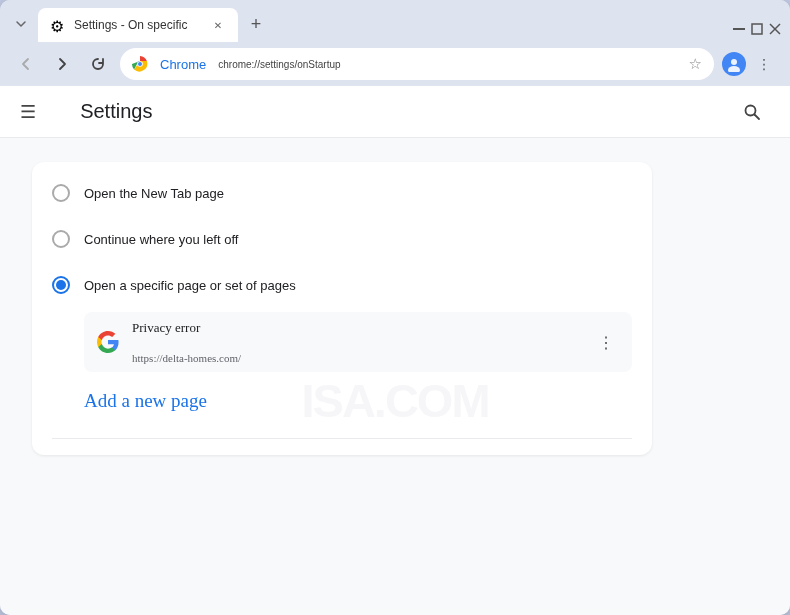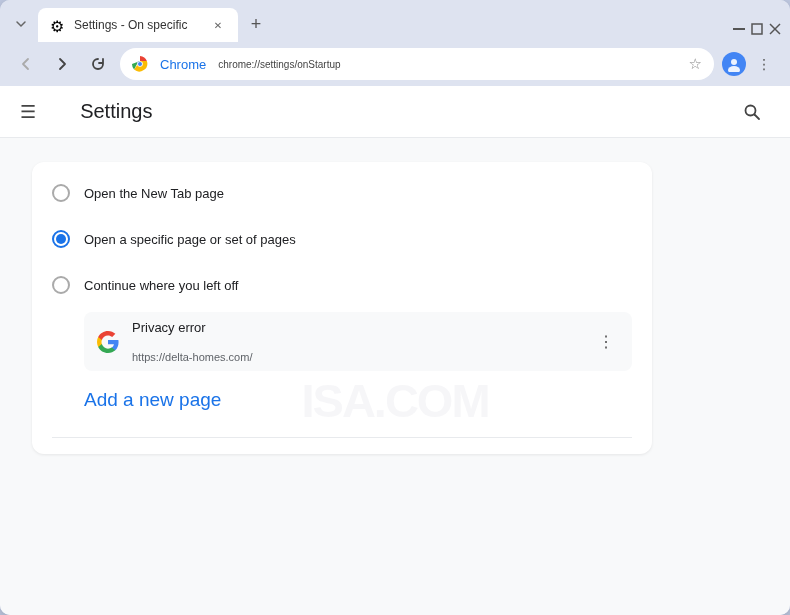--- a/index.html
+++ b/index.html
@@ -296,20 +296,21 @@
     }
 
     .radio-label {
       font-size: 13px;
       color: #202124;
     }
 
     
     .specific-page-section {
       padding: 4px 20px 12px 52px;
+      font-family: Liberation Serif, serif;
     }
 
     .page-entry {
       display: flex;
       align-items: center;
       background: #f8f9fa;
       border-radius: 8px;
       padding: 8px 12px;
       gap: 12px;
       margin-bottom: 12px;
@@ -476,29 +477,29 @@
 
 
       <div class="settings-card">
 
         <div class="radio-option">
           <div class="radio-circle"></div>
           <span class="radio-label">Open the New Tab page</span>
         </div>
 
         <div class="radio-option">
+          <div class="radio-circle"></div>
+          <span class="radio-label">Continue where you left off</span>
+        </div>
+
+        <div class="radio-option">
           <div class="radio-circle selected">
             <div class="radio-inner"></div>
           </div>
           <span class="radio-label">Open a specific page or set of pages</span>
-        </div>
-
-        <div class="radio-option">
-          <div class="radio-circle"></div>
-          <span class="radio-label">Continue where you left off</span>
         </div>
 
         <div class="specific-page-section">
 
           <div class="page-entry">
 
             <div style="width:24px;height:24px;flex-shrink:0;">
               <svg width="24" height="24" viewBox="0 0 24 24">
                 <path d="M22.56 12.25c0-.78-.07-1.53-.2-2.25H12v4.26h5.92c-.26 1.37-1.04 2.53-2.21 3.31v2.77h3.57c2.08-1.92 3.28-4.74 3.28-8.09z" fill="#4285F4"></path>
                 <path d="M12 23c2.97 0 5.46-.98 7.28-2.66l-3.57-2.77c-.98.66-2.23 1.06-3.71 1.06-2.86 0-5.29-1.93-6.16-4.53H2.18v2.84C3.99 20.53 7.7 23 12 23z" fill="#34A853"></path>

